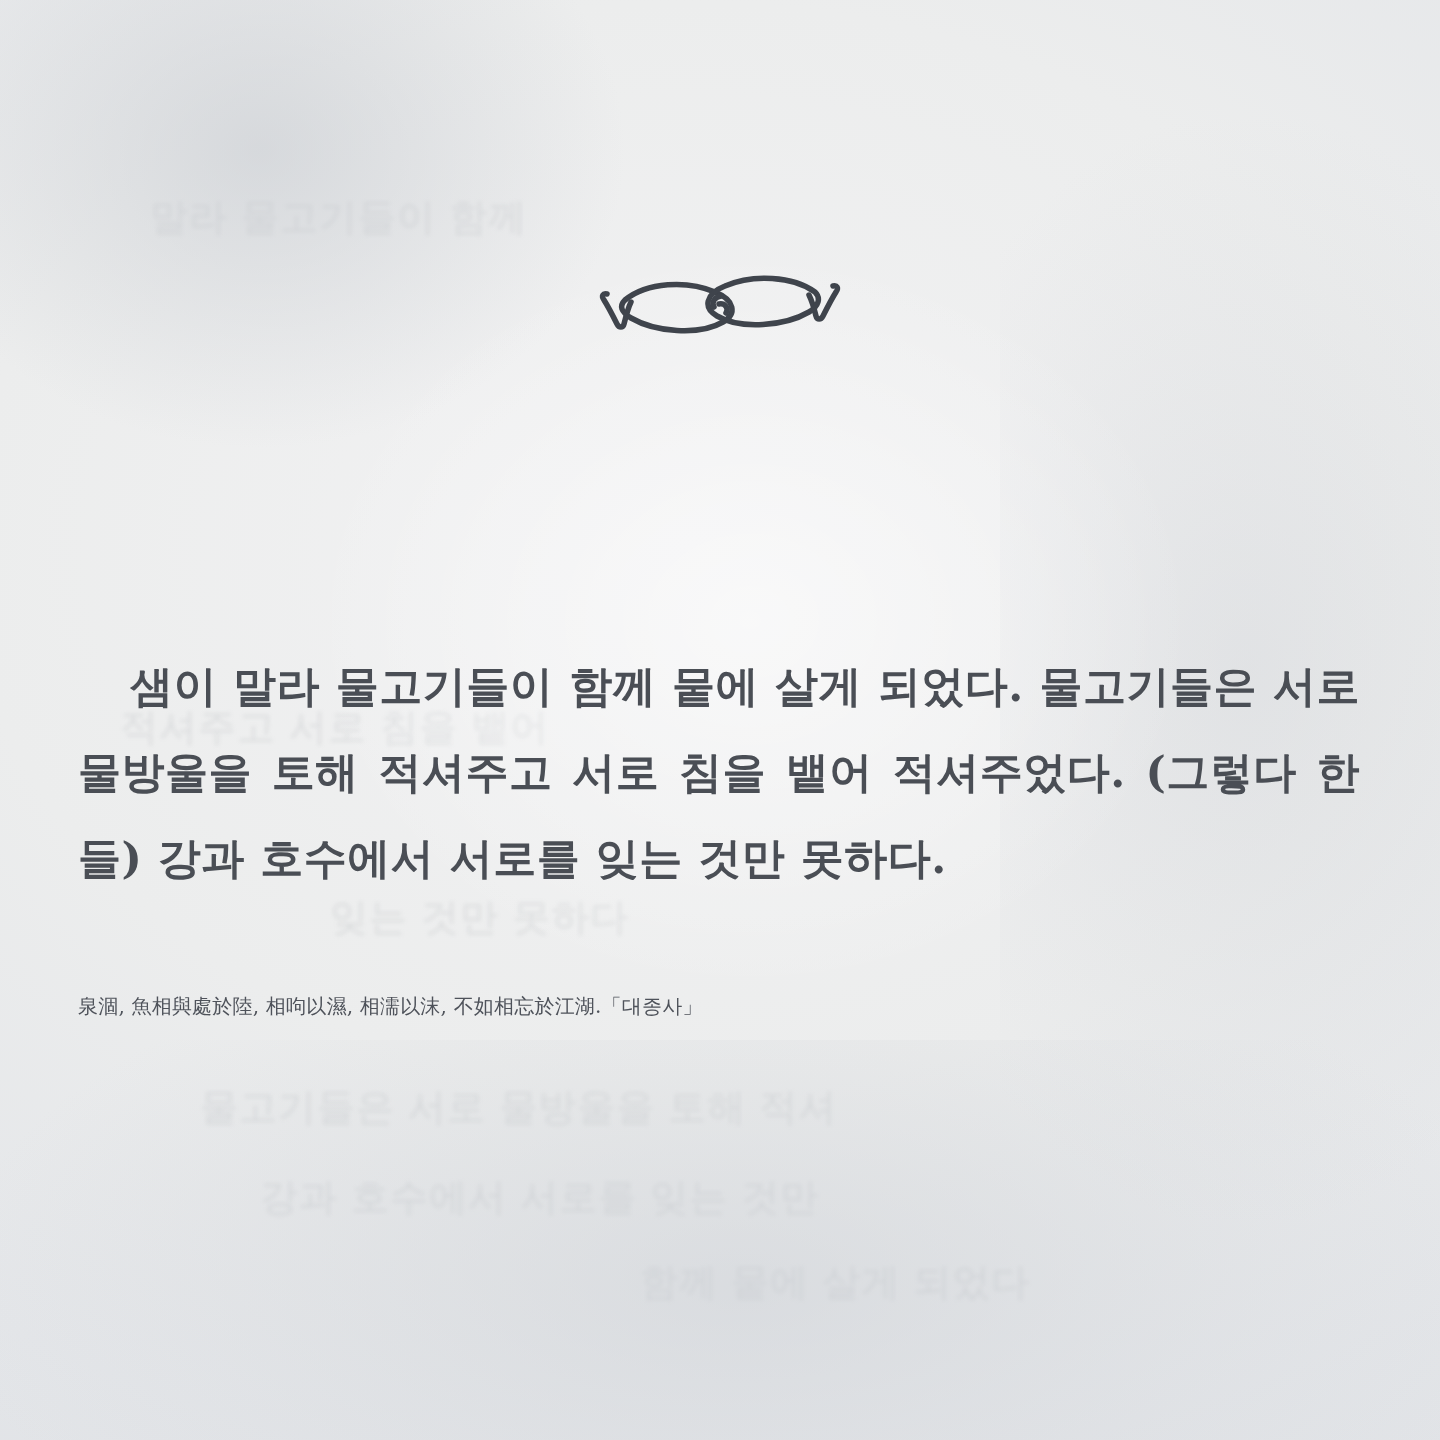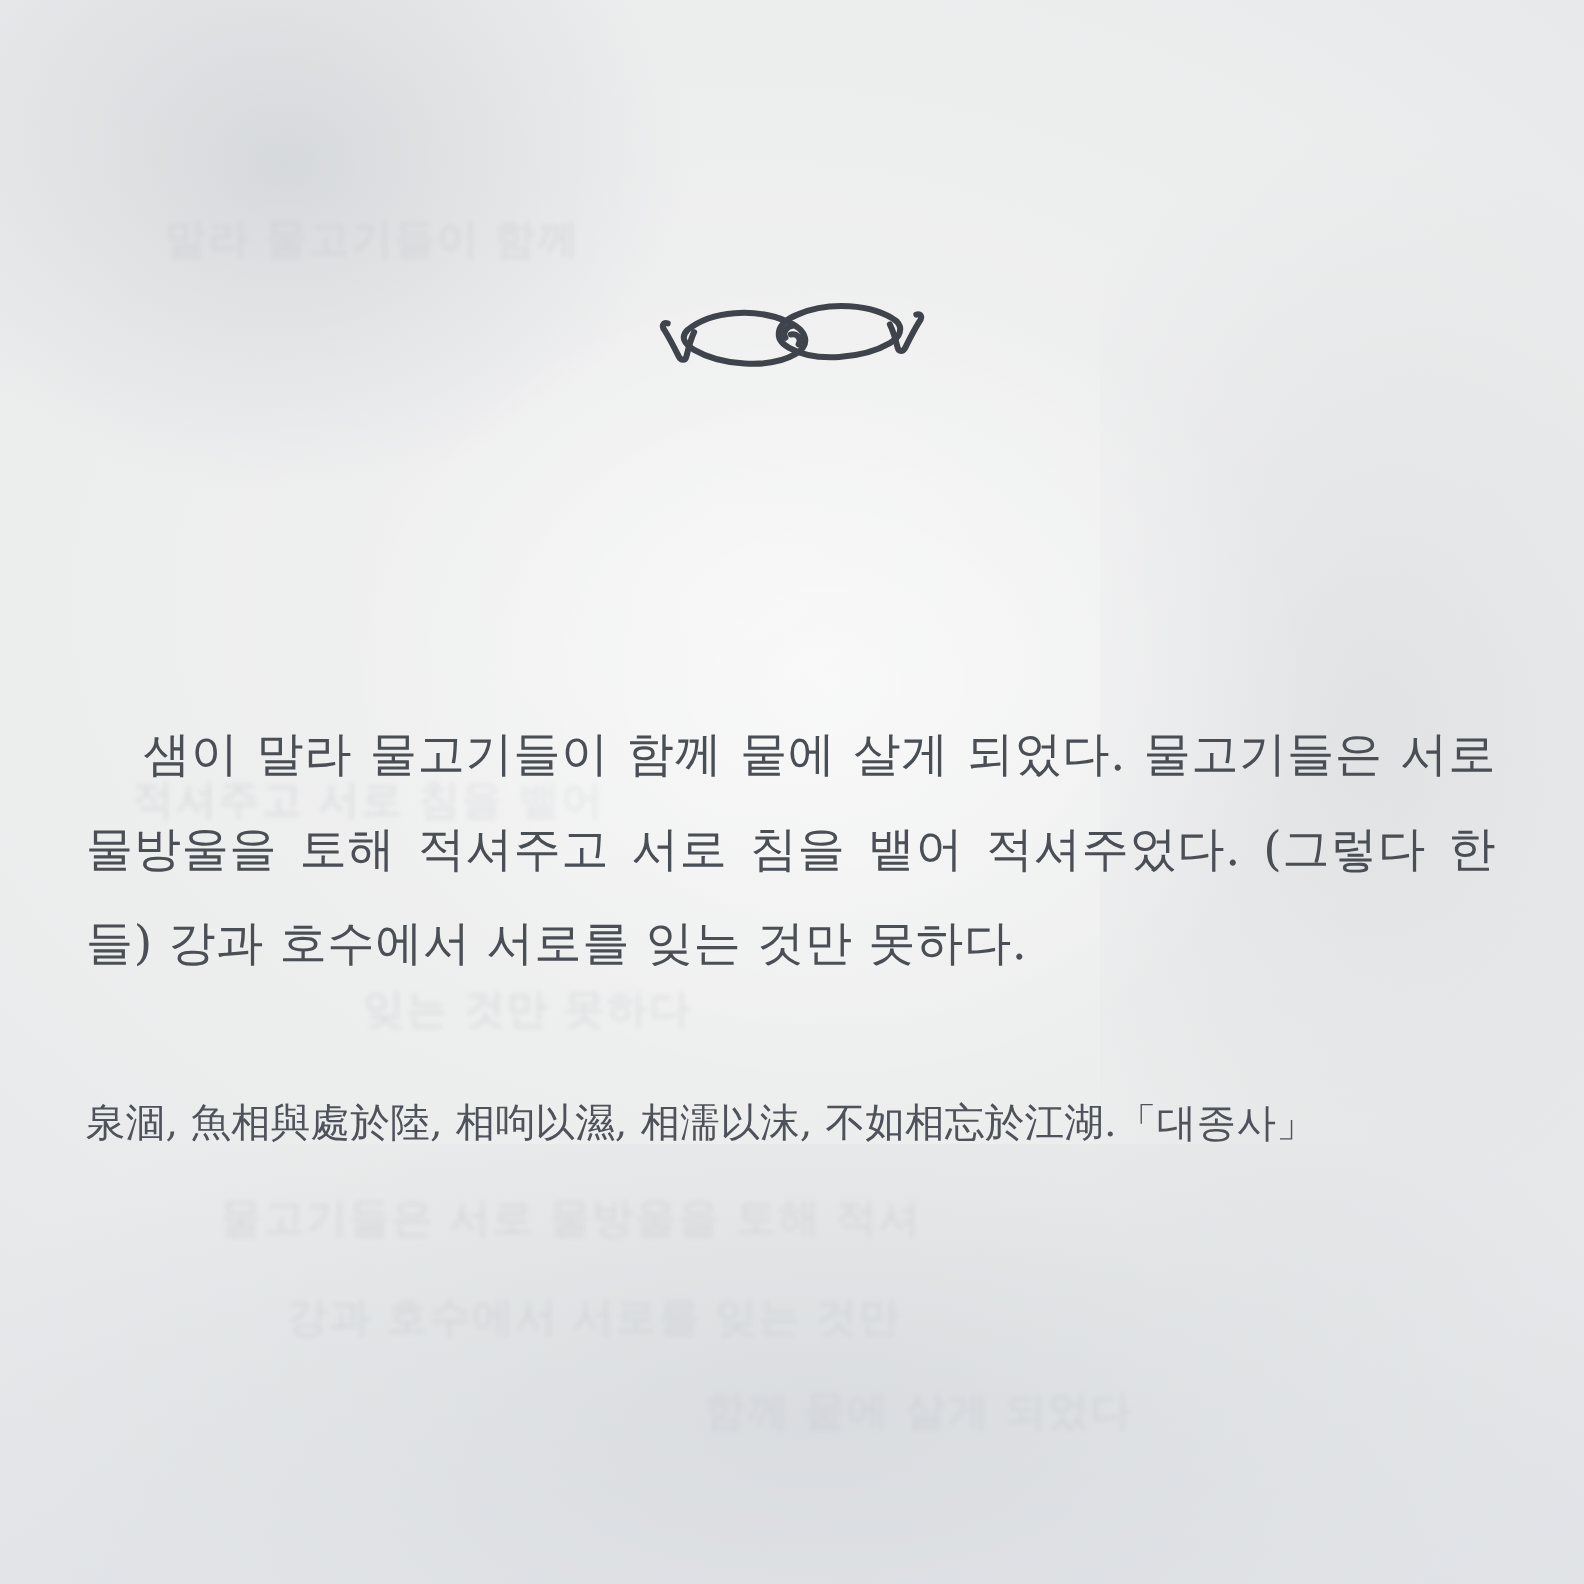--- a/index.html
+++ b/index.html
@@ -74,32 +74,32 @@
     top: 600px;
     width: 1282px;
     color: #4a4e55;
     font-size: 43px;
     line-height: 86px;
     letter-spacing: 0.5px;
     text-align: justify;
     text-justify: inter-character;
     text-indent: 52px;
     font-family: "DejaVu Serif", serif;
-    font-weight: 400;
+    font-weight: 700;
     filter: blur(0.35px);
   }
 
   
   .footnote {
     position: absolute;
     left: 78px;
     top: 966px;
     width: 1290px;
     color: #4e525a;
-    font-size: 36px;
+    font-size: 20px;
     line-height: 40px;
     letter-spacing: 0.2px;
     font-family: "DejaVu Serif", serif;
     filter: blur(0.3px);
   }
 
   
   .bleed {
     position: absolute;
     color: rgba(120,126,136,0.14);

